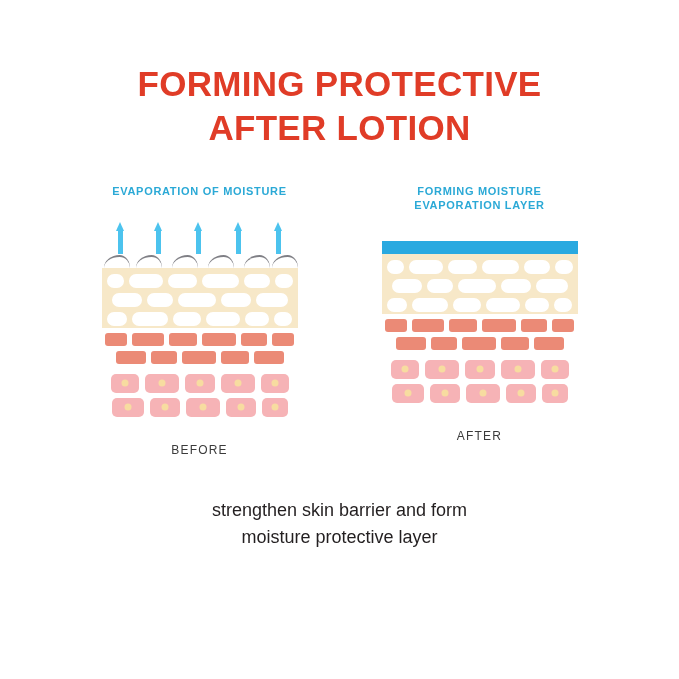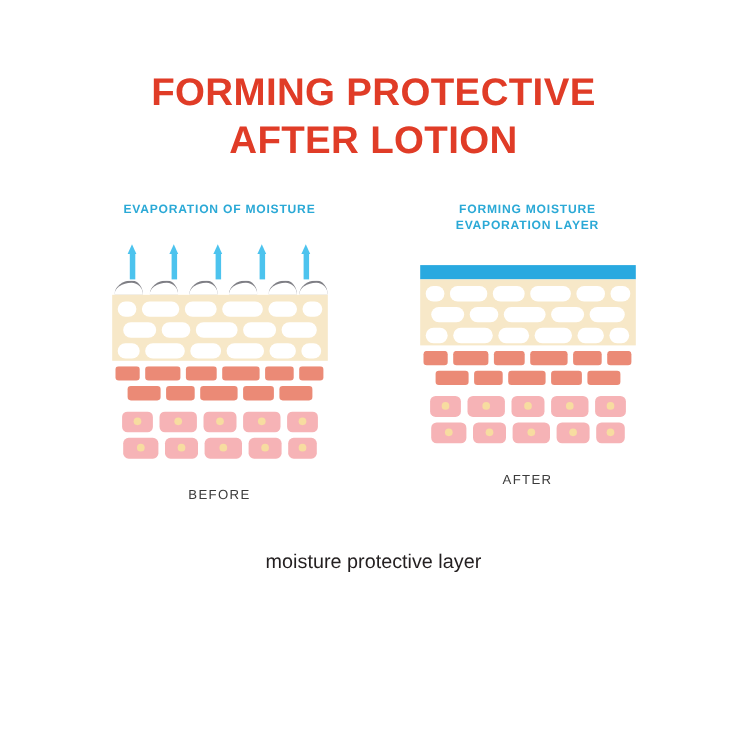--- a/index.html
+++ b/index.html
@@ -390,14 +390,15 @@
           <div class="fat" style="width:26px;"></div>
         </div>
       </div>
     </div>
 
     <div class="panel-label">AFTER</div>
   </div>
 </div>
 
 <div class="footer-copy">
+  <span class="line">strengthen skin barrier and form</span>
   <span class="line">moisture protective layer</span>
 </div>
 
 </body></html>

